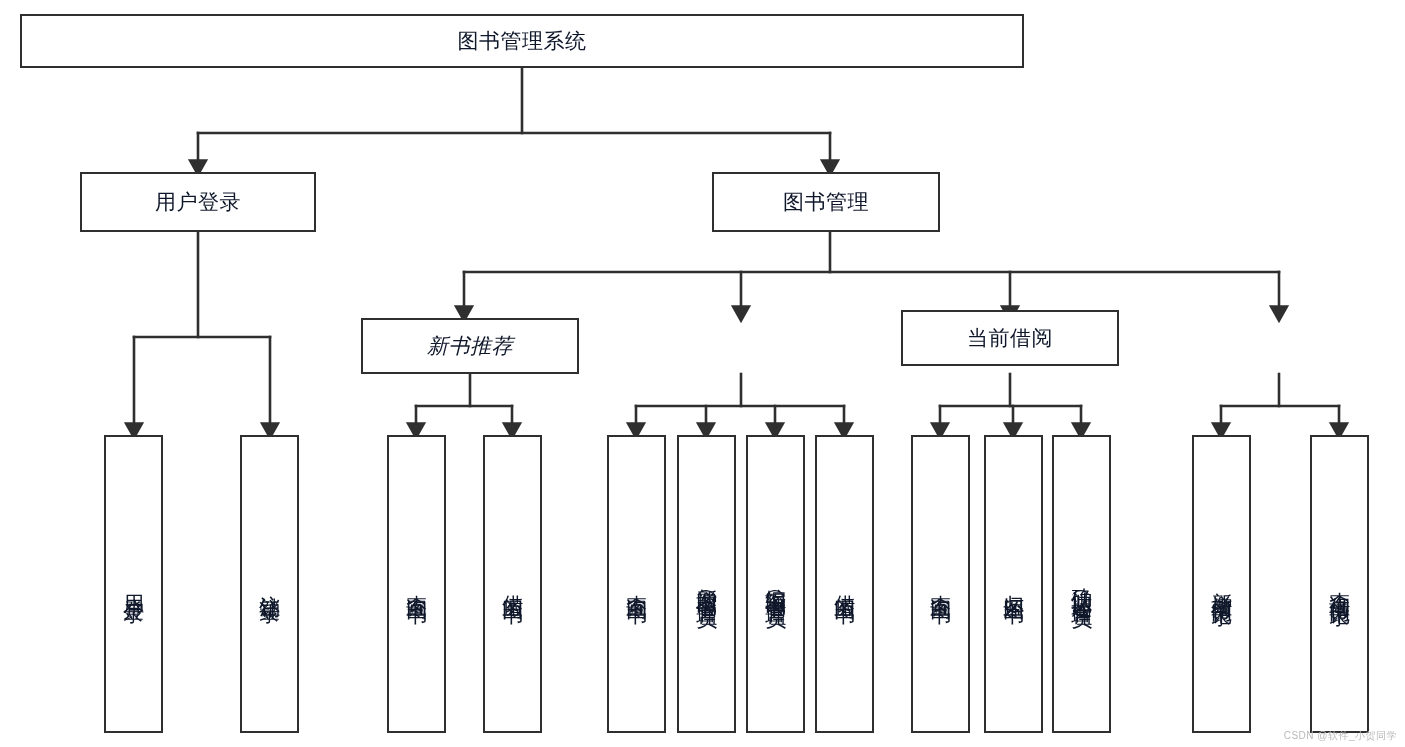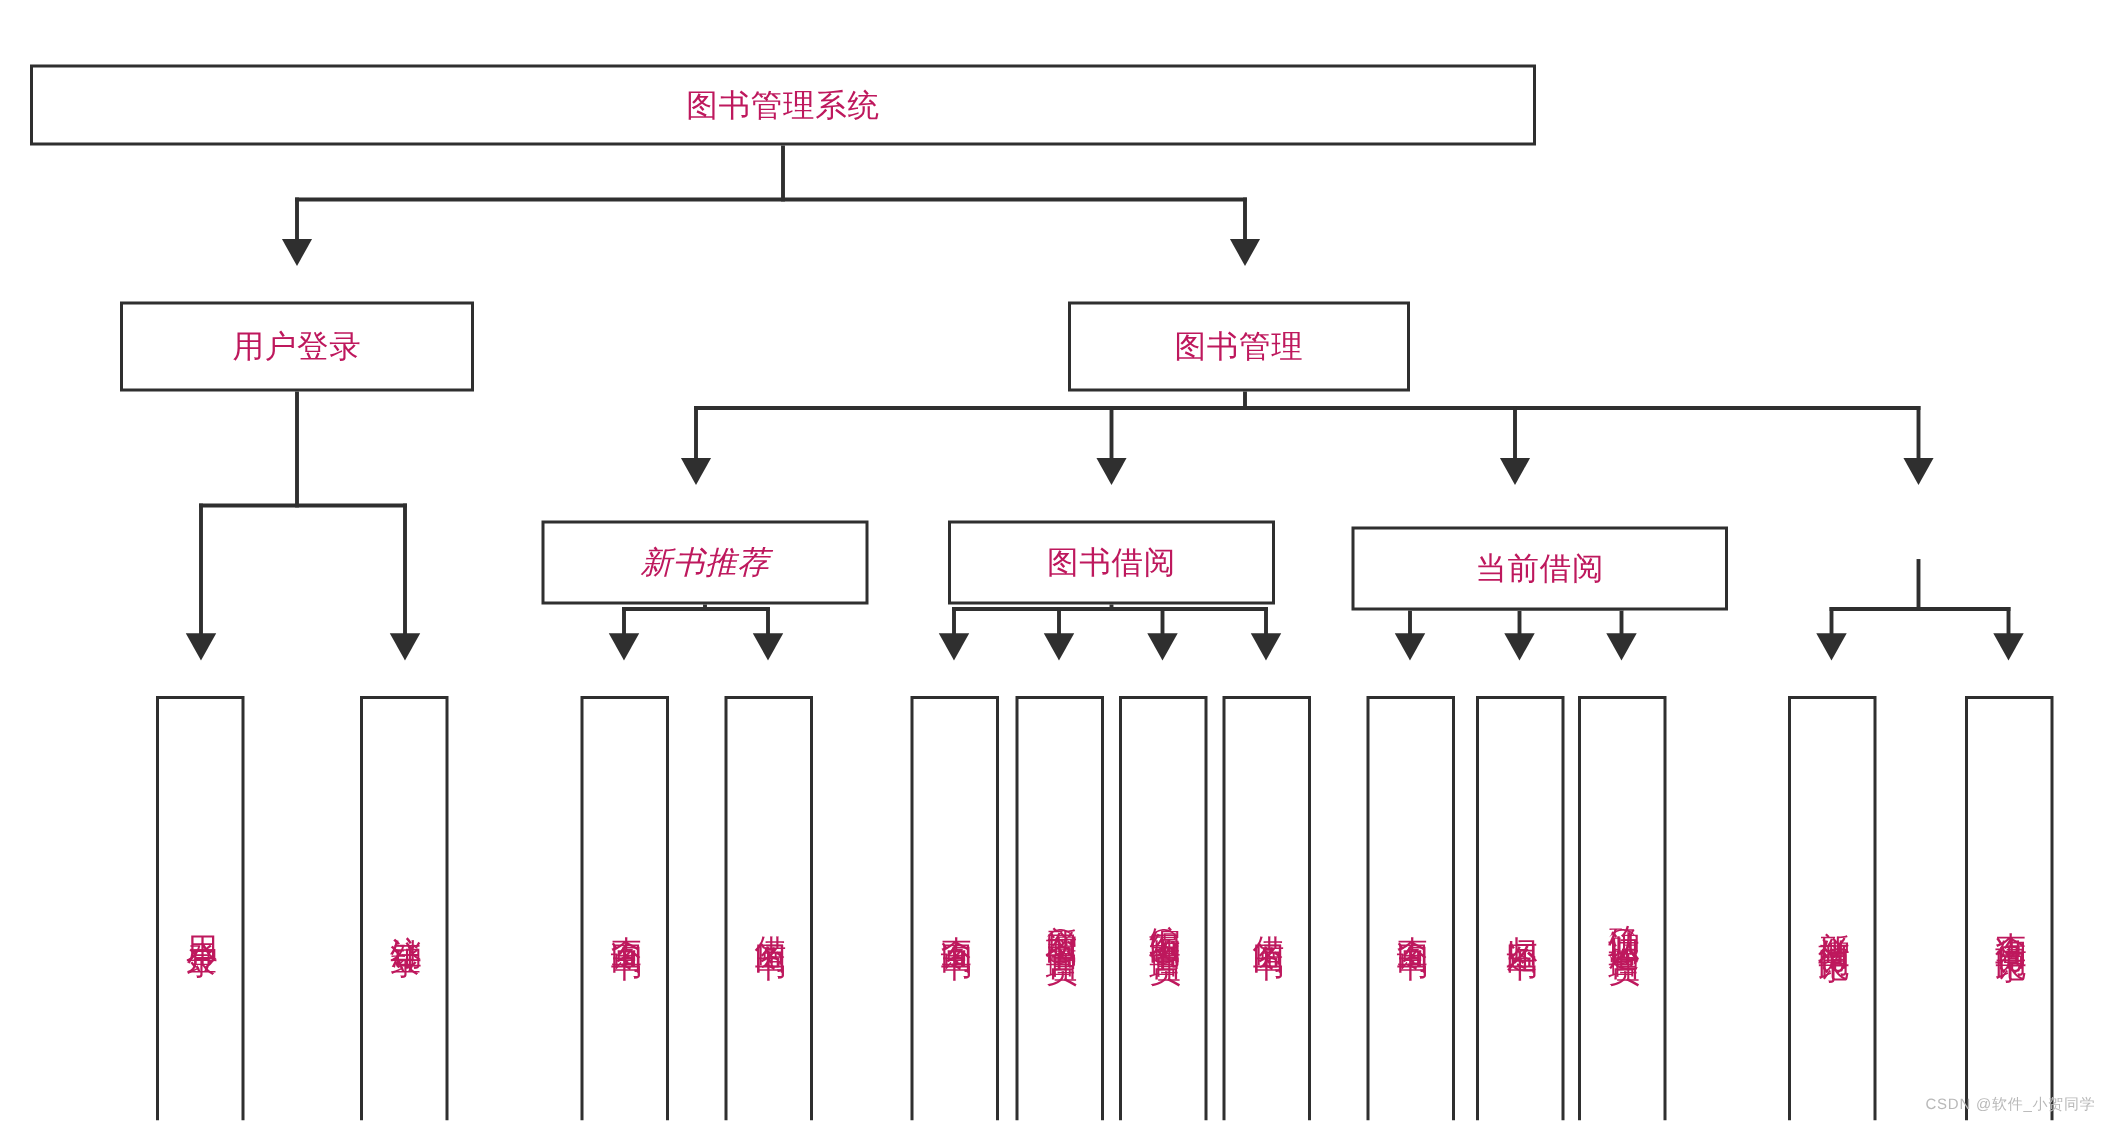--- a/index.html
+++ b/index.html
@@ -27,23 +27,22 @@
     pointer-events: none;
   }
   .node {
     position: absolute;
     box-sizing: border-box;
     background: #ffffff;
     border: 2px solid #2f2f2f;
     display: flex;
     align-items: center;
     justify-content: center;
-    color: #be185d;
+    color: #0f172a;
     z-index: 2;
-    margin-top: 29px;
   }
   .node.horiz {
     font-size: 21px;
     letter-spacing: 0.5px;
   }
   .node.vert {
     font-size: 21px;
     padding: 6px 0;
     align-items: center;
     justify-content: center;
@@ -136,25 +135,22 @@
   </div>
 
   <div class="node horiz" style="left:712px; top:172px; width:228px; height:60px;">
     <span class="htext">图书管理</span>
   </div>
 
   <div class="node horiz" style="left:361px; top:318px; width:218px; height:56px;font-style:italic;">
     <span class="htext">新书推荐</span>
   </div>
 
-  <div class="node horiz" style="left:632px; top:318px; width:218px; height:56px;">
-    <span class="htext">图书借阅</span>
-  </div>
-
-  <div class="node horiz" style="left:901px; top:322px; width:251px; height:56px;">
+
+  <div class="node horiz" style="left:901px; top:310px; width:218px; height:56px;">
     <span class="htext">当前借阅</span>
   </div>
 
 
   <div class="node vert" style="left:104px; top:435px; width:59px; height:298px;">
     <span class="vtext">用户登录</span>
   </div>
 
   <div class="node vert" style="left:240px; top:435px; width:59px; height:298px;">
     <span class="vtext">注销登录</span>

